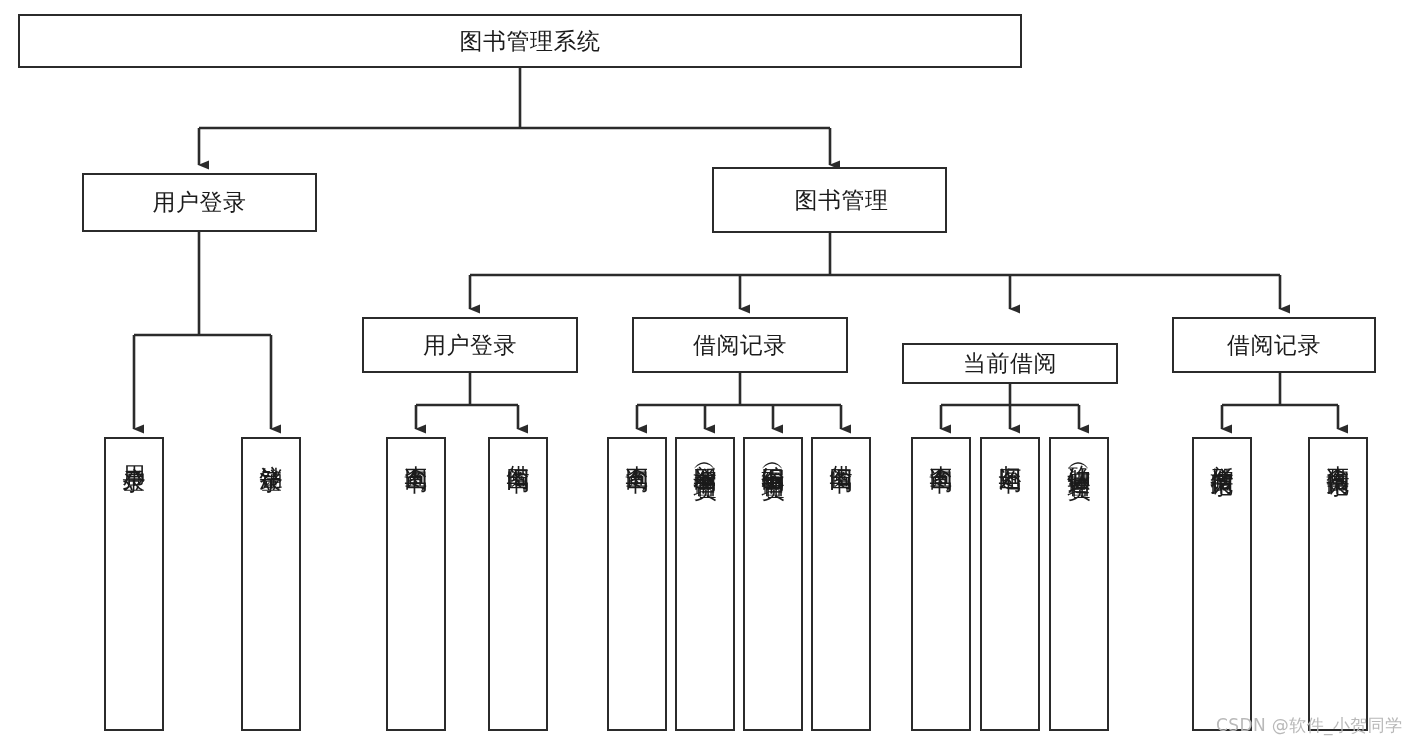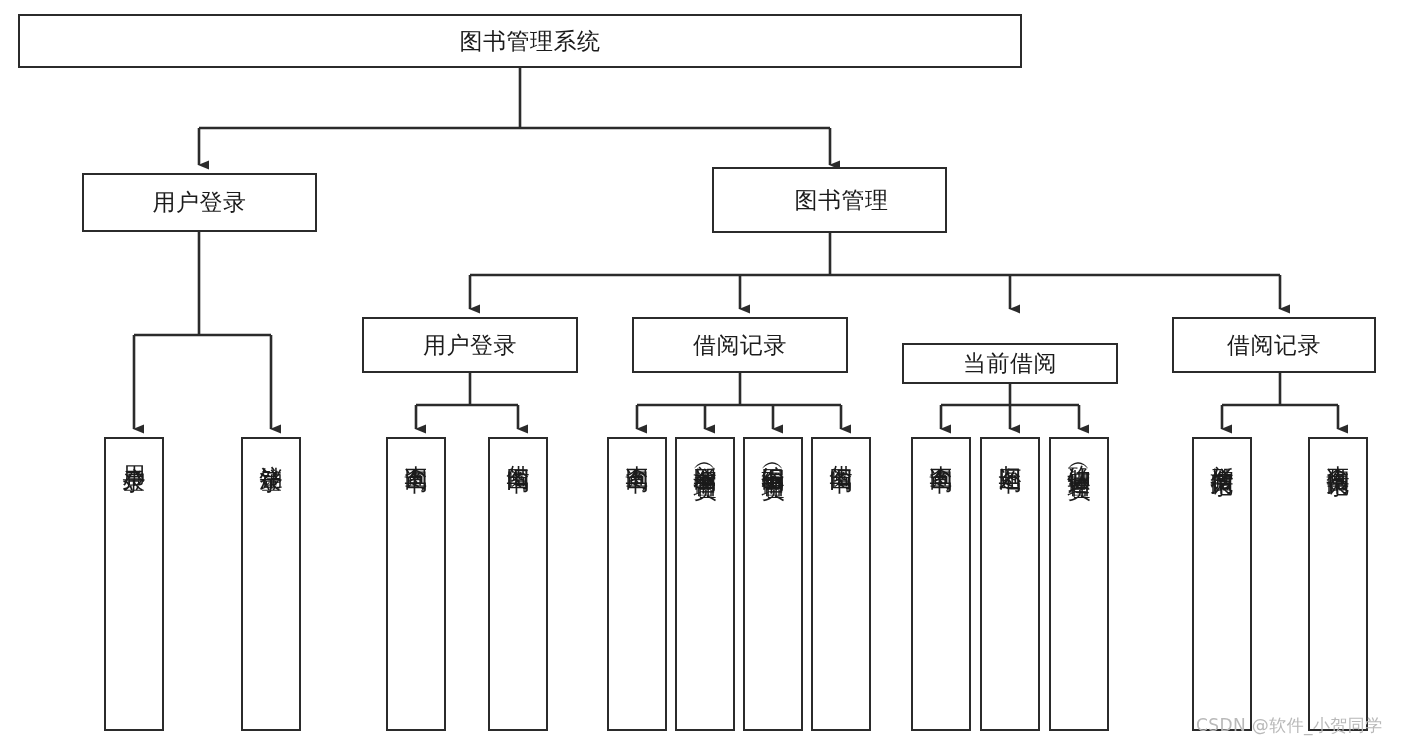--- a/index.html
+++ b/index.html
@@ -65,20 +65,21 @@
   .node.vertical.tall-text .node-label {
     max-height: 285px;
   }
   .watermark {
     position: absolute;
     color: #b9b9b9;
     font-size: 17px;
     letter-spacing: 0.4px;
     white-space: nowrap;
     user-select: none;
+    margin-left: 20px;
   }
 </style>
 </head>
 <body>
 
 <div id="diagram-root">
 
   <svg id="edges-layer" width="1405" height="747" viewBox="0 0 1405 747">
     <defs>
       <marker id="arrowhead" markerWidth="10" markerHeight="11" refX="4.6" refY="10" orient="auto" markerUnits="userSpaceOnUse">

